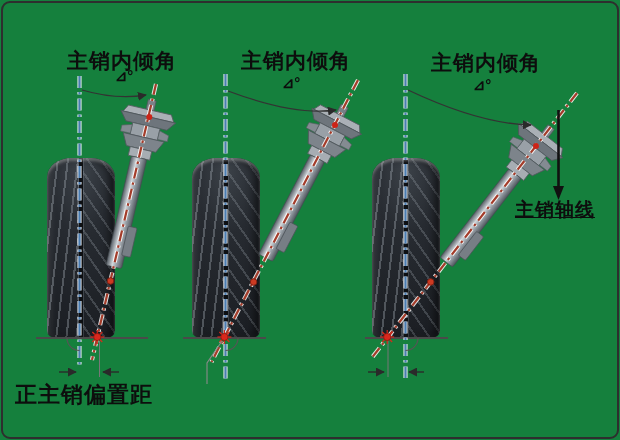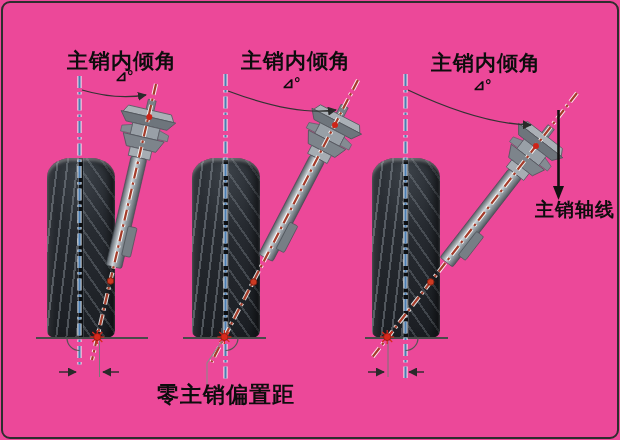--- a/index.html
+++ b/index.html
@@ -1,17 +1,17 @@
 <!DOCTYPE html>
 <html><head>
 <meta charset="utf-8">
 <style>
   html,body{margin:0;padding:0;background:#fff;}
   .figure{
-    position:relative;width:620px;height:440px;background:#ec4899;
+    position:relative;width:620px;height:440px;background:#15803d;
     font-family:"Liberation Sans",sans-serif;overflow:hidden;text-align:center;
   }
   .frame{
     position:absolute;inset:1px;border:2px solid #2e2e2e;border-radius:9px;
     pointer-events:none;
   }
   .tire{
     position:absolute;width:68px;height:180px;top:158px;
     border-radius:24px 24px 9px 9px / 19px 19px 7px 7px;
     background:
@@ -32,21 +32,21 @@
     position:absolute;transform:translateX(-50%);white-space:nowrap;
     color:#0d0d0d;font-weight:700;line-height:1;
   }
   .lbl-top{font-size:21px;letter-spacing:1px;}
   .lbl-bot{font-size:22px;letter-spacing:1px;}
   .lbl-ang{font-size:15px;}
   .lbl-axis{font-size:19px;letter-spacing:1px;}
   .p1t{left:122px;top:50px;} .p2t{left:296px;top:50px;} .p3t{left:486px;top:52px;}
   .p1a{left:124px;top:68px;} .p2a{left:291px;top:75px;} .p3a{left:482px;top:77px;}
   .p1b{left:84px;top:384px;} .p2b{left:226px;top:384px;} .p3b{left:406px;top:383px;}
-  .axl{left:575px;top:200px;}
+  .axl{left:555px;top:200px;text-decoration:underline;}
 </style>
 </head>
 <body>
 
 <div class="figure">
 
   <div class="tire t1"></div>
   <div class="tire t2"></div>
   <div class="tire t3"></div>
 
@@ -135,18 +135,18 @@
   </svg>
 
   <div class="lbl lbl-top p1t">主销内倾角</div>
   <div class="lbl lbl-top p2t">主销内倾角</div>
   <div class="lbl lbl-top p3t">主销内倾角</div>
 
   <div class="lbl lbl-ang p1a">⊿°</div>
   <div class="lbl lbl-ang p2a">⊿°</div>
   <div class="lbl lbl-ang p3a">⊿°</div>
 
-  <div class="lbl lbl-bot p2b">零主销偏置距</div>
+  <div class="lbl lbl-bot p1b">正主销偏置距</div>
 
   <div class="lbl lbl-axis axl">主销轴线</div>
 
   <div class="frame"></div>
 </div>
 
 </body></html>

